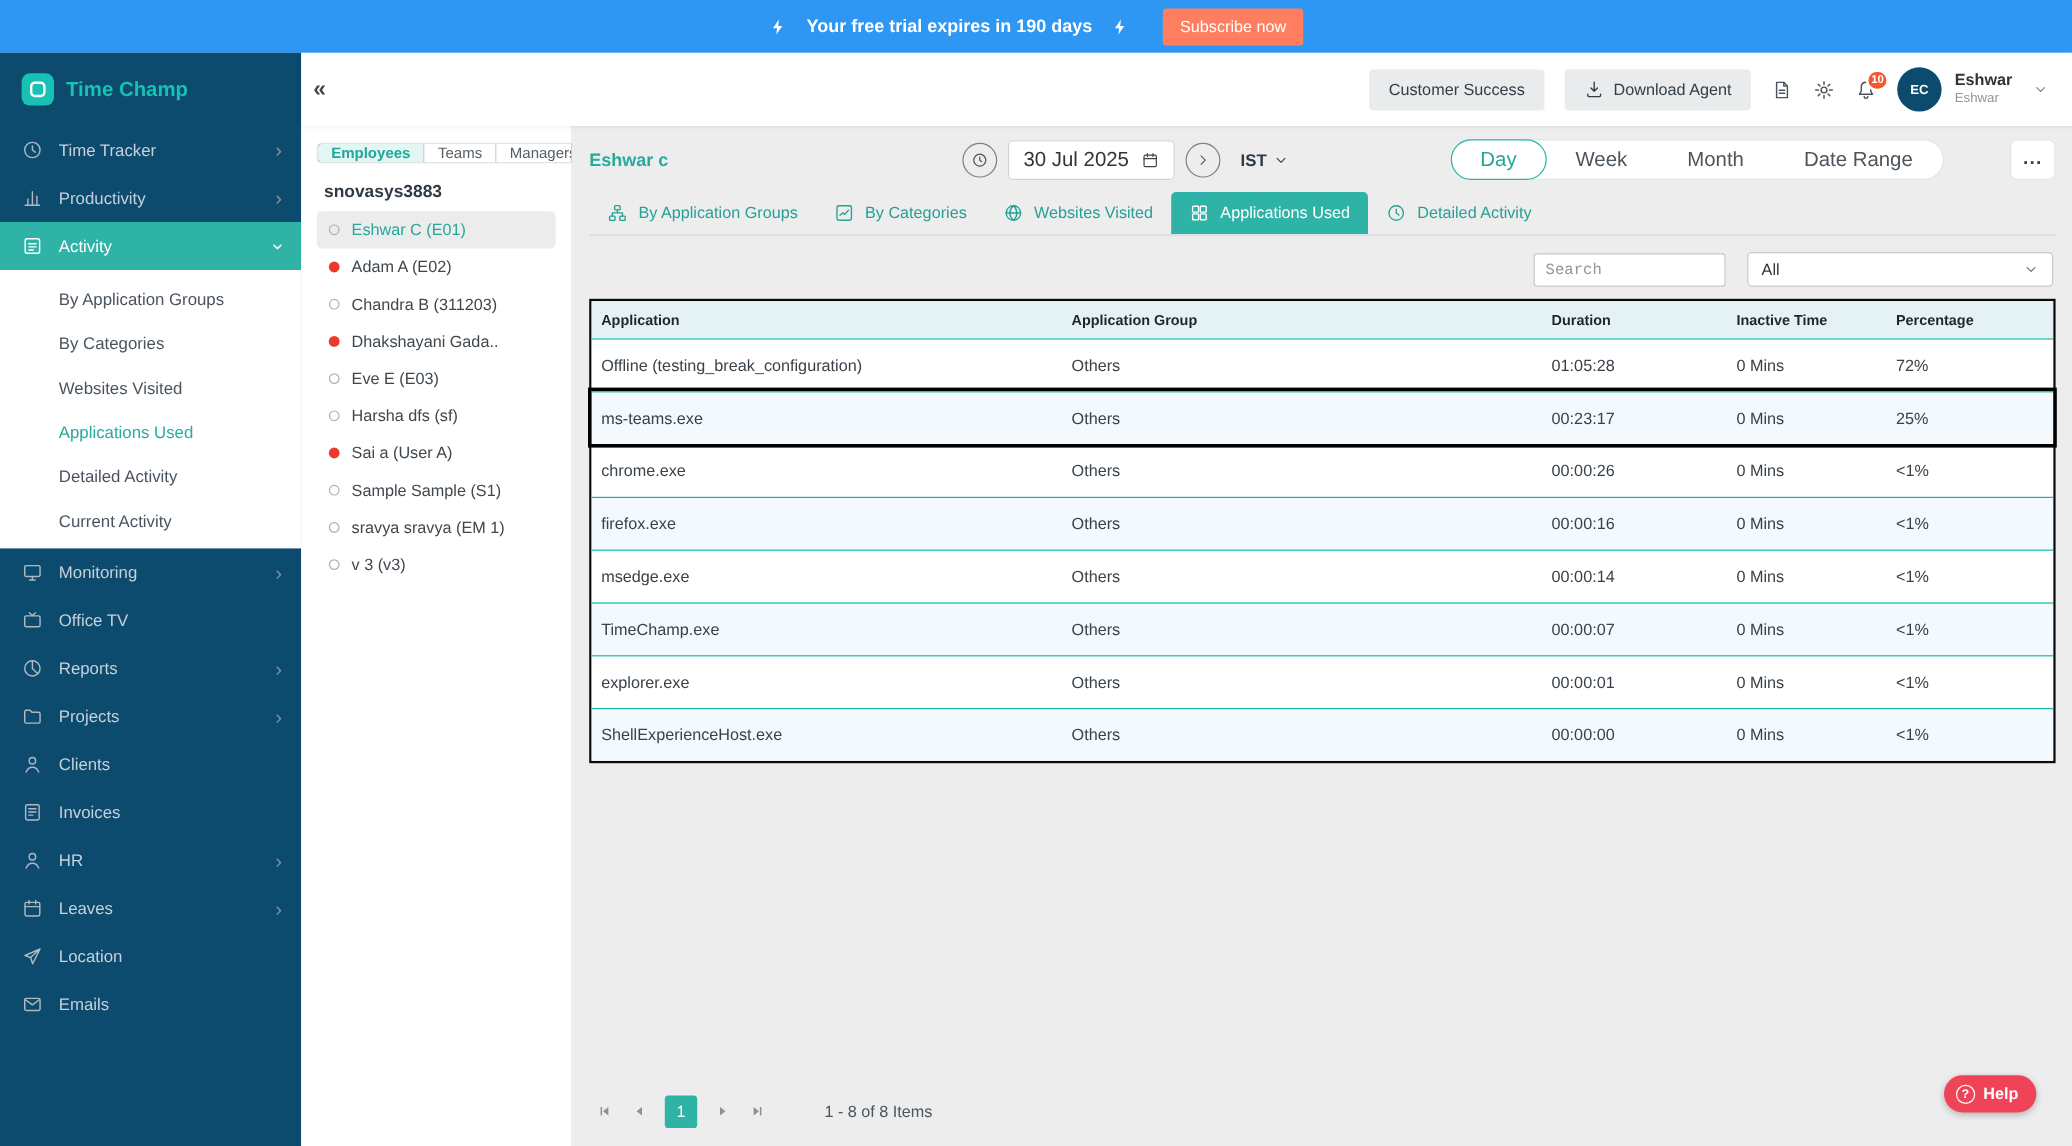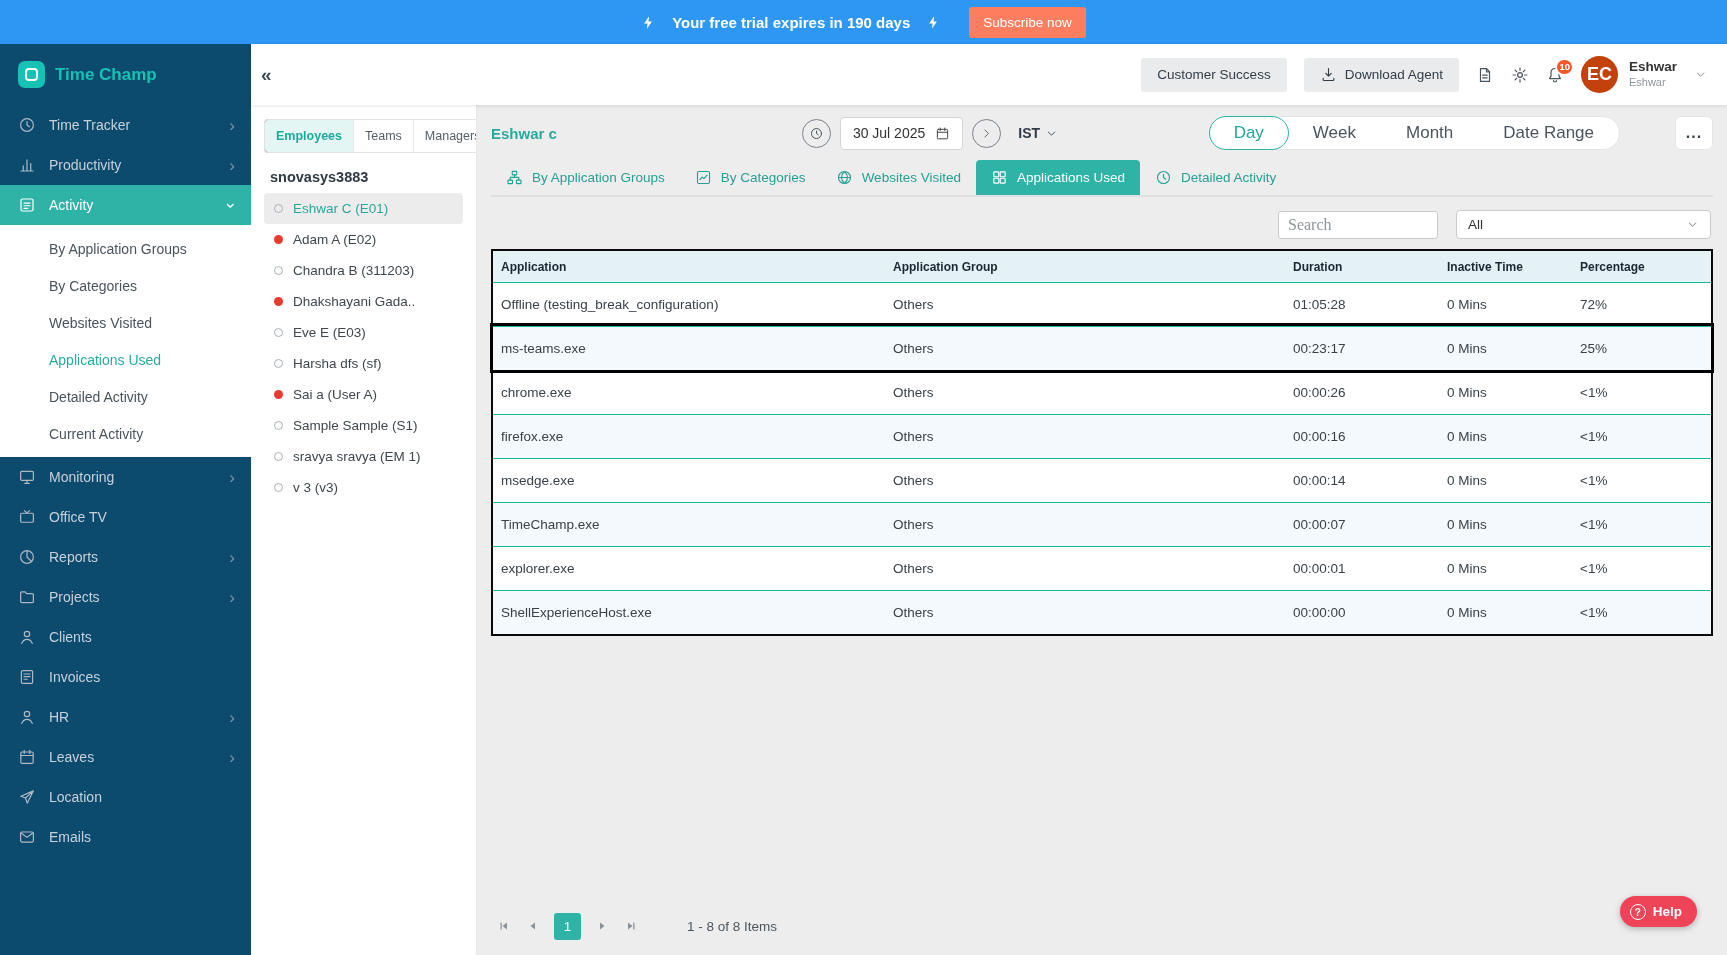--- a/index.html
+++ b/index.html
@@ -34,60 +34,60 @@
 
   
   .right-col{flex:1;display:flex;flex-direction:column;min-width:0}
   .topbar{height:61px;background:#fff;box-shadow:0 1px 4px rgba(0,0,0,.10);display:flex;align-items:center;padding:0 20px 0 10px;position:relative;z-index:5;flex:none}
   .collapse{color:#3c4a56;font-size:19px;font-weight:700;cursor:pointer;margin-right:8px}
   .topbar-right{margin-left:auto;display:flex;align-items:center;gap:17px}
   .gray-btn{background:#e9ebec;border:none;border-radius:3px;height:34px;padding:0 16px;font-size:13.5px;color:#323d47;display:flex;align-items:center;gap:8px;cursor:pointer;font-family:inherit}
   .top-ic{width:20px;height:20px;color:#49545e;cursor:pointer}
   .bell-wrap{position:relative;display:inline-flex}
   .badge{position:absolute;top:-8px;right:-10px;background:#f4582a;color:#fff;font-size:9.5px;font-weight:700;min-width:18px;height:18px;border-radius:9px;display:flex;align-items:center;justify-content:center;border:2px solid #fff;padding:0 2px}
-  .avatar{width:37px;height:37px;border-radius:50%;background:#c2410c;color:#fff;font-size:18px;font-weight:700;display:flex;align-items:center;justify-content:center;cursor:pointer}
+  .avatar{width:37px;height:37px;border-radius:50%;background:#0c4a6e;color:#fff;font-size:11px;font-weight:700;display:flex;align-items:center;justify-content:center;cursor:pointer}
   .user-names{display:flex;flex-direction:column;line-height:1.25;margin-left:-6px}
   .user-name{font-size:13.5px;font-weight:700;color:#333}
   .user-sub{font-size:11px;color:#8d959b}
 
   
   .content-row{flex:1;display:flex;min-height:0}
   .emp-panel{width:226px;background:#fff;flex:none;padding:14px 13px;border-right:1px solid #e6e8ea;overflow:hidden}
-  .seg{display:flex;border:1px solid #e0e3e5;border-radius:4px;overflow:hidden;height:34px;width:max-content;background:#7f1d1d}
+  .seg{display:flex;border:1px solid #e0e3e5;border-radius:4px;overflow:hidden;height:17px;width:max-content;background:#7f1d1d}
   .seg-item{display:flex;align-items:center;padding:0 11px;font-size:12.5px;color:#545d65;cursor:pointer;background:#fff}
   .seg-item + .seg-item{border-left:1px solid #e6e9eb}
   .seg-item.active{background:#e4f6f3;color:#1fa99b;font-weight:700}
   .group-name{margin:16px 0 8px 6px;font-size:14.5px;font-weight:700;color:#2f3a45}
   .emp-item{height:31px;display:flex;align-items:center;gap:10px;padding:0 10px;border-radius:4px;font-size:13.5px;color:#3f474e;cursor:pointer}
   .emp-item.selected{background:#ececec}
   .emp-item.selected .emp-name{color:#28a89a}
   .dot{width:9px;height:9px;border-radius:50%;flex:none}
   .dot.offline{border:1.5px solid #a9b1b8}
   .dot.red{background:#e93a2d}
   .emp-name{white-space:nowrap}
 
   
   .main{flex:1;display:flex;flex-direction:column;padding:10px 14px 0;min-width:0;position:relative}
   .toolbar{display:flex;align-items:center;height:36px;flex:none}
   .page-title{color:#29aa9d;font-size:15px;font-weight:700}
   .date-group{display:flex;align-items:center;gap:9px;margin-left:245px}
   .circle-btn{width:29px;height:29px;border-radius:50%;border:1.5px solid #7a8288;background:transparent;display:flex;align-items:center;justify-content:center;color:#4c545a;cursor:pointer}
-  .date-pill{height:33px;border:1px solid #d2d6d8;background:#fff;border-radius:4px;display:flex;align-items:center;gap:10px;padding:0 12px;font-size:14px;color:#333;cursor:pointer}
+  .date-pill{height:33px;border:1px solid #d2d6d8;background:#fff;border-radius:4px;display:flex;align-items:center;gap:10px;padding:0 12px;font-size:17px;color:#333;cursor:pointer}
   .tz{display:flex;align-items:center;gap:5px;font-size:14px;font-weight:700;color:#2f3a44;margin-left:8px;cursor:pointer}
   .views{display:flex;align-items:center;background:#fff;border:1px solid #e2e5e7;border-radius:18px;height:34px;margin-left:auto}
   .view-item{padding:0 25px;font-size:17px;color:#4c555d;cursor:pointer;height:34px;display:flex;align-items:center}
   .view-item.active{border:1.5px solid #2eb3a6;border-radius:17px;color:#24a698;margin:-1px;background:#fff;padding:0 24px}
   .more-btn{width:38px;height:34px;background:#fff;border:1px solid #e4e7e9;border-radius:6px;margin-left:55px;display:flex;align-items:center;justify-content:center;color:#3b444d;font-size:16px;font-weight:700;cursor:pointer;font-family:inherit;letter-spacing:1px}
 
   .tabs{display:flex;margin-top:9px;border-bottom:2px solid #dde1e3;flex:none}
   .tab{display:flex;align-items:center;gap:9px;padding:9px 15px;font-size:13.5px;color:#27a094;cursor:pointer;border-radius:4px 4px 0 0}
   .tab.active{background:#2eb3a6;color:#fff}
 
   .filter-row{display:flex;justify-content:flex-end;align-items:center;gap:18px;margin:13px 2px 10px;flex:none}
-  .search-input{width:160px;height:28px;border:1px solid #c6cacd;border-radius:3px;padding:0 9px;font-size:16px;font-family:Liberation Serif, serif;color:#0f766e;background:#fff}
+  .search-input{width:160px;height:28px;border:1px solid #c6cacd;border-radius:3px;padding:0 9px;font-size:13px;font-family:Liberation Mono, monospace;color:#0f766e;background:#fff}
   .search-input::placeholder{color:#8f979d}
   .all-select{width:255px;height:29px;border:1px solid #c6cacd;border-radius:4px;background:#fff;display:flex;align-items:center;justify-content:space-between;padding:0 11px;font-size:13.5px;color:#333;cursor:pointer}
 
   
   .table{border:2px solid #0a0a0a;background:#fff;flex:none}
   .thead,.tr{display:grid;grid-template-columns:392px 400px 154px 133px 1fr}
   .thead{background:#e4f2f6;height:31px;align-items:center}
   .th{font-size:12px;font-weight:700;color:#1c2630;padding:0 8px;cursor:pointer}
   .tr{height:44px;align-items:center;border-top:1px solid #14b8a6;background:#fff}
   .tr.alt{background:#f3f9fc}

